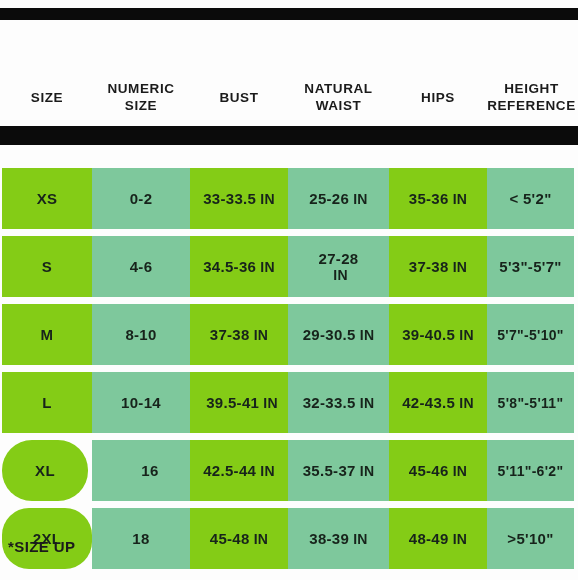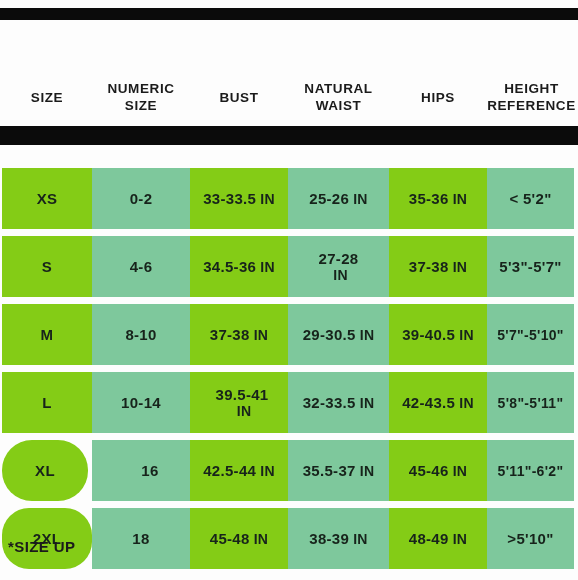--- a/index.html
+++ b/index.html
@@ -174,21 +174,21 @@
       <div class="cell light" style="left:389px;width:98px;">
           <span>39-40.5</span>
           <span class="unit">IN</span>
         </div>
       <div class="cell dark" style="left:487px;width:87px;font-size:14px;">5'7"-5'10"</div>
     </div>
 
     <div class="row">
       <div class="cell light" style="left:2px;width:90px;">L</div>
       <div class="cell dark" style="left:92px;width:98px;">10-14</div>
-      <div class="cell light" style="left:190px;width:104px;flex-direction:column;">
+      <div class="cell light" style="left:190px;width:104px;">
           <span>39.5-41</span>
           <span class="unit">IN</span>
         </div>
       <div class="cell dark" style="left:288px;width:101px;">
           <span>32-33.5</span>
           <span class="unit">IN</span>
         </div>
       <div class="cell light" style="left:389px;width:98px;">
           <span>42-43.5</span>
           <span class="unit">IN</span>

